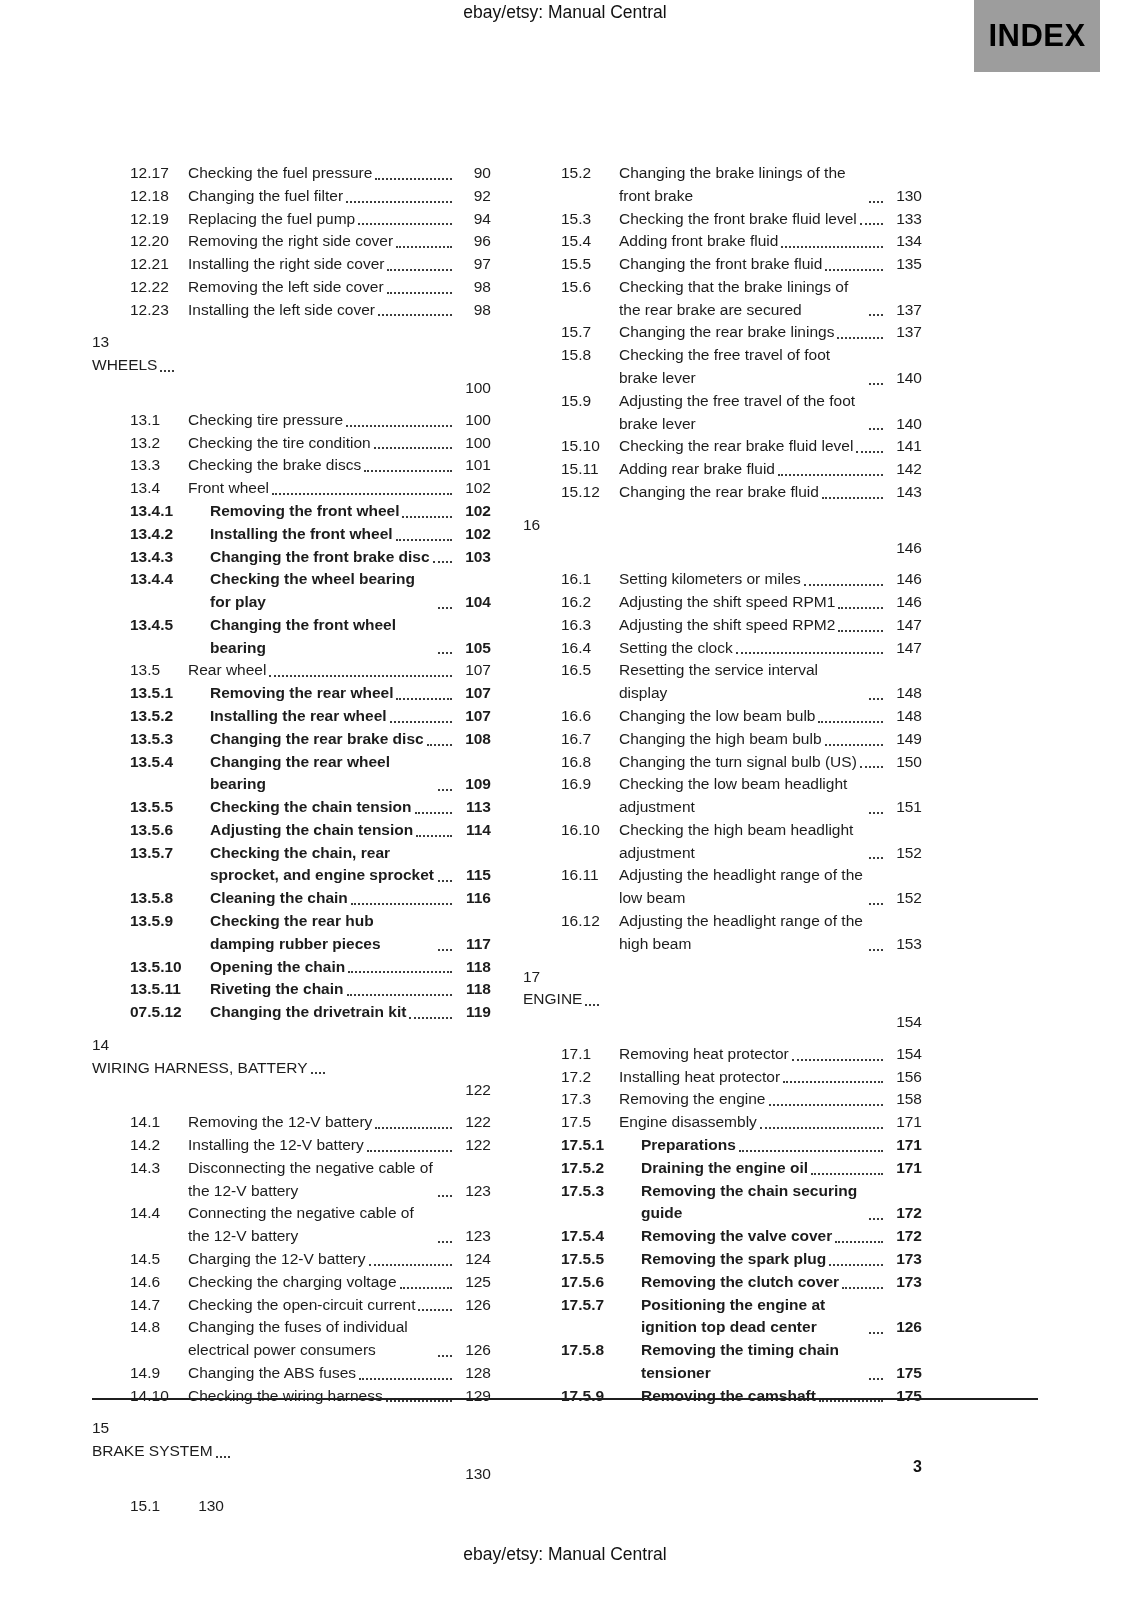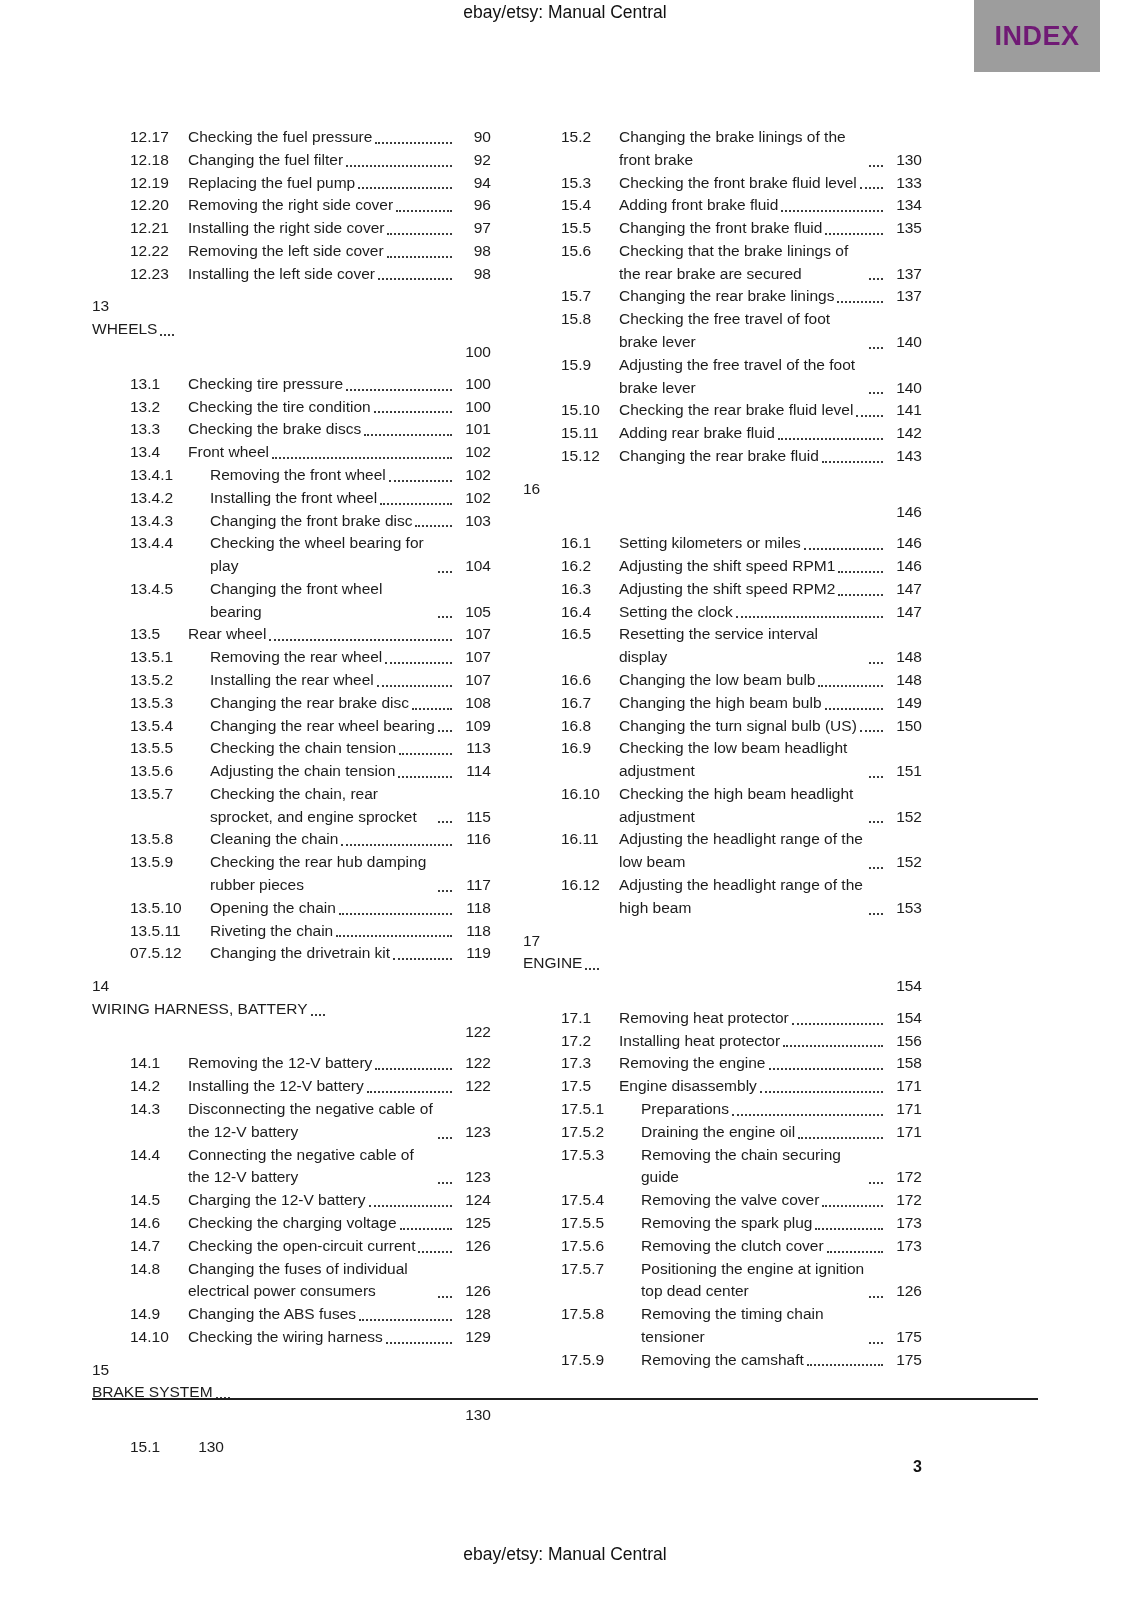--- a/index.html
+++ b/index.html
@@ -29,36 +29,37 @@
     top: 0;
     right: 30px;
     width: 126px;
     height: 72px;
     background: #9d9d9d;
     display: flex;
     align-items: center;
     justify-content: center;
   }
   .index-tab-label {
-    font-size: 27px;
+    font-size: 31px;
     font-weight: bold;
-    color: #701a75;
+    color: #000000;
     letter-spacing: 0.5px;
   }
   .toc {
     position: absolute;
     top: 126px;
     left: 92px;
     right: 208px;
     display: flex;
     gap: 32px;
   }
   .toc-col {
     flex: 1;
     min-width: 0;
+    margin-top: 36px;
   }
   .entry {
     display: flex;
     align-items: flex-start;
     font-size: 15.5px;
     line-height: 1.47;
   }
   .entry .num {
     flex-shrink: 0;
   }
@@ -92,20 +93,21 @@
     width: 38px;
   }
   .entry.lvl2 {
     padding-left: 38px;
   }
   .entry.lvl2 .num {
     width: 58px;
   }
   .entry.lvl3 {
     padding-left: 38px;
+    font-weight: bold;
   }
   .entry.lvl3 .num {
     width: 80px;
   }
   .footer-rule {
     position: absolute;
     left: 92px;
     right: 92px;
     top: 1398px;
     border-top: 2px solid #1f1f1f;

